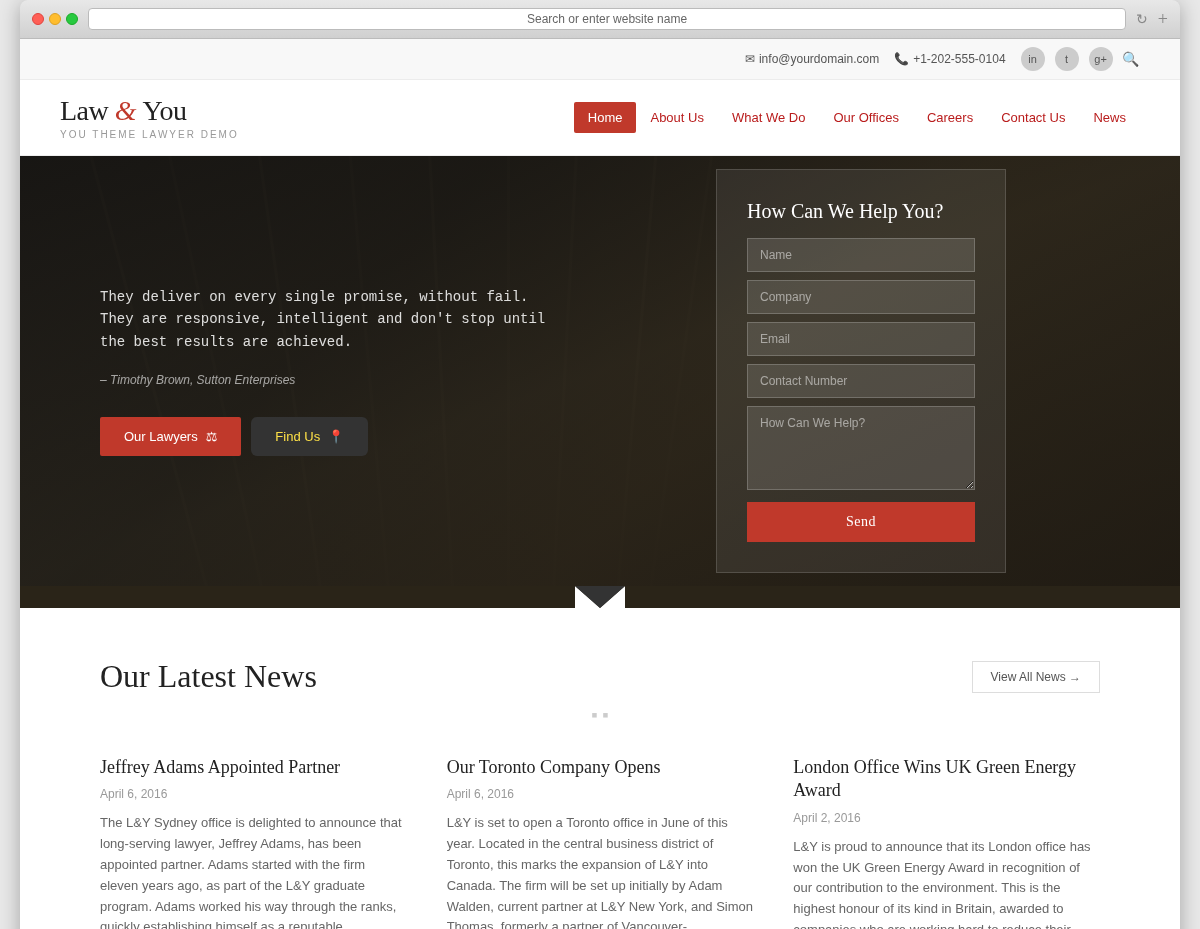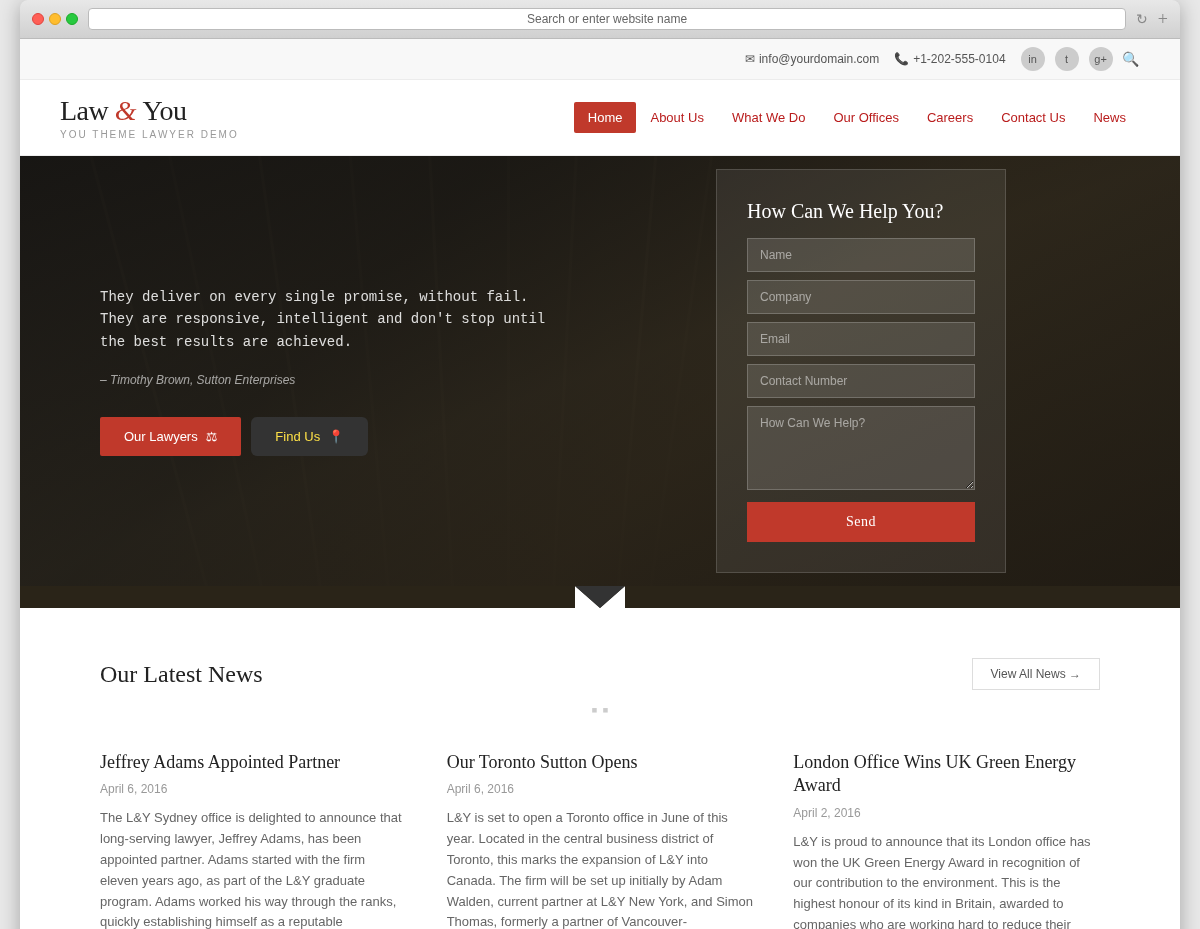--- a/index.html
+++ b/index.html
@@ -300,21 +300,21 @@
 
     .news-header {
       display: flex;
       align-items: center;
       justify-content: space-between;
       margin-bottom: 10px;
     }
 
     .news-title {
       font-family: Georgia, serif;
-      font-size: 24px;
+      font-size: 32px;
       color: #222;
       font-weight: normal;
     }
 
     .btn-view-all {
       background: white;
       border: 1px solid #ddd;
       padding: 8px 18px;
       font-family: Arial, sans-serif;
       font-size: 12px;
@@ -498,21 +498,21 @@
         <span>▪ ▪</span>
       </div>
 
       <div class="news-grid">
         <div class="news-item">
           <h3 class="news-item-title">Jeffrey Adams Appointed Partner</h3>
           <p class="news-item-date">April 6, 2016</p>
           <p class="news-item-text">The L&amp;Y Sydney office is delighted to announce that long-serving lawyer, Jeffrey Adams, has been appointed partner. Adams started with the firm eleven years ago, as part of the L&amp;Y graduate program. Adams worked his way through the ranks, quickly establishing himself as a reputable</p>
         </div>
         <div class="news-item">
-          <h3 class="news-item-title">Our Toronto Sutton Opens</h3>
+          <h3 class="news-item-title">Our Toronto Company Opens</h3>
           <p class="news-item-date">April 6, 2016</p>
           <p class="news-item-text">L&amp;Y is set to open a Toronto office in June of this year. Located in the central business district of Toronto, this marks the expansion of L&amp;Y into Canada. The firm will be set up initially by Adam Walden, current partner at L&amp;Y New York, and Simon Thomas, formerly a partner of Vancouver-</p>
         </div>
         <div class="news-item">
           <h3 class="news-item-title">London Office Wins UK Green Energy Award</h3>
           <p class="news-item-date">April 2, 2016</p>
           <p class="news-item-text">L&amp;Y is proud to announce that its London office has won the UK Green Energy Award in recognition of our contribution to the environment. This is the highest honour of its kind in Britain, awarded to companies who are working hard to reduce their</p>
         </div>
       </div>
     </div>

